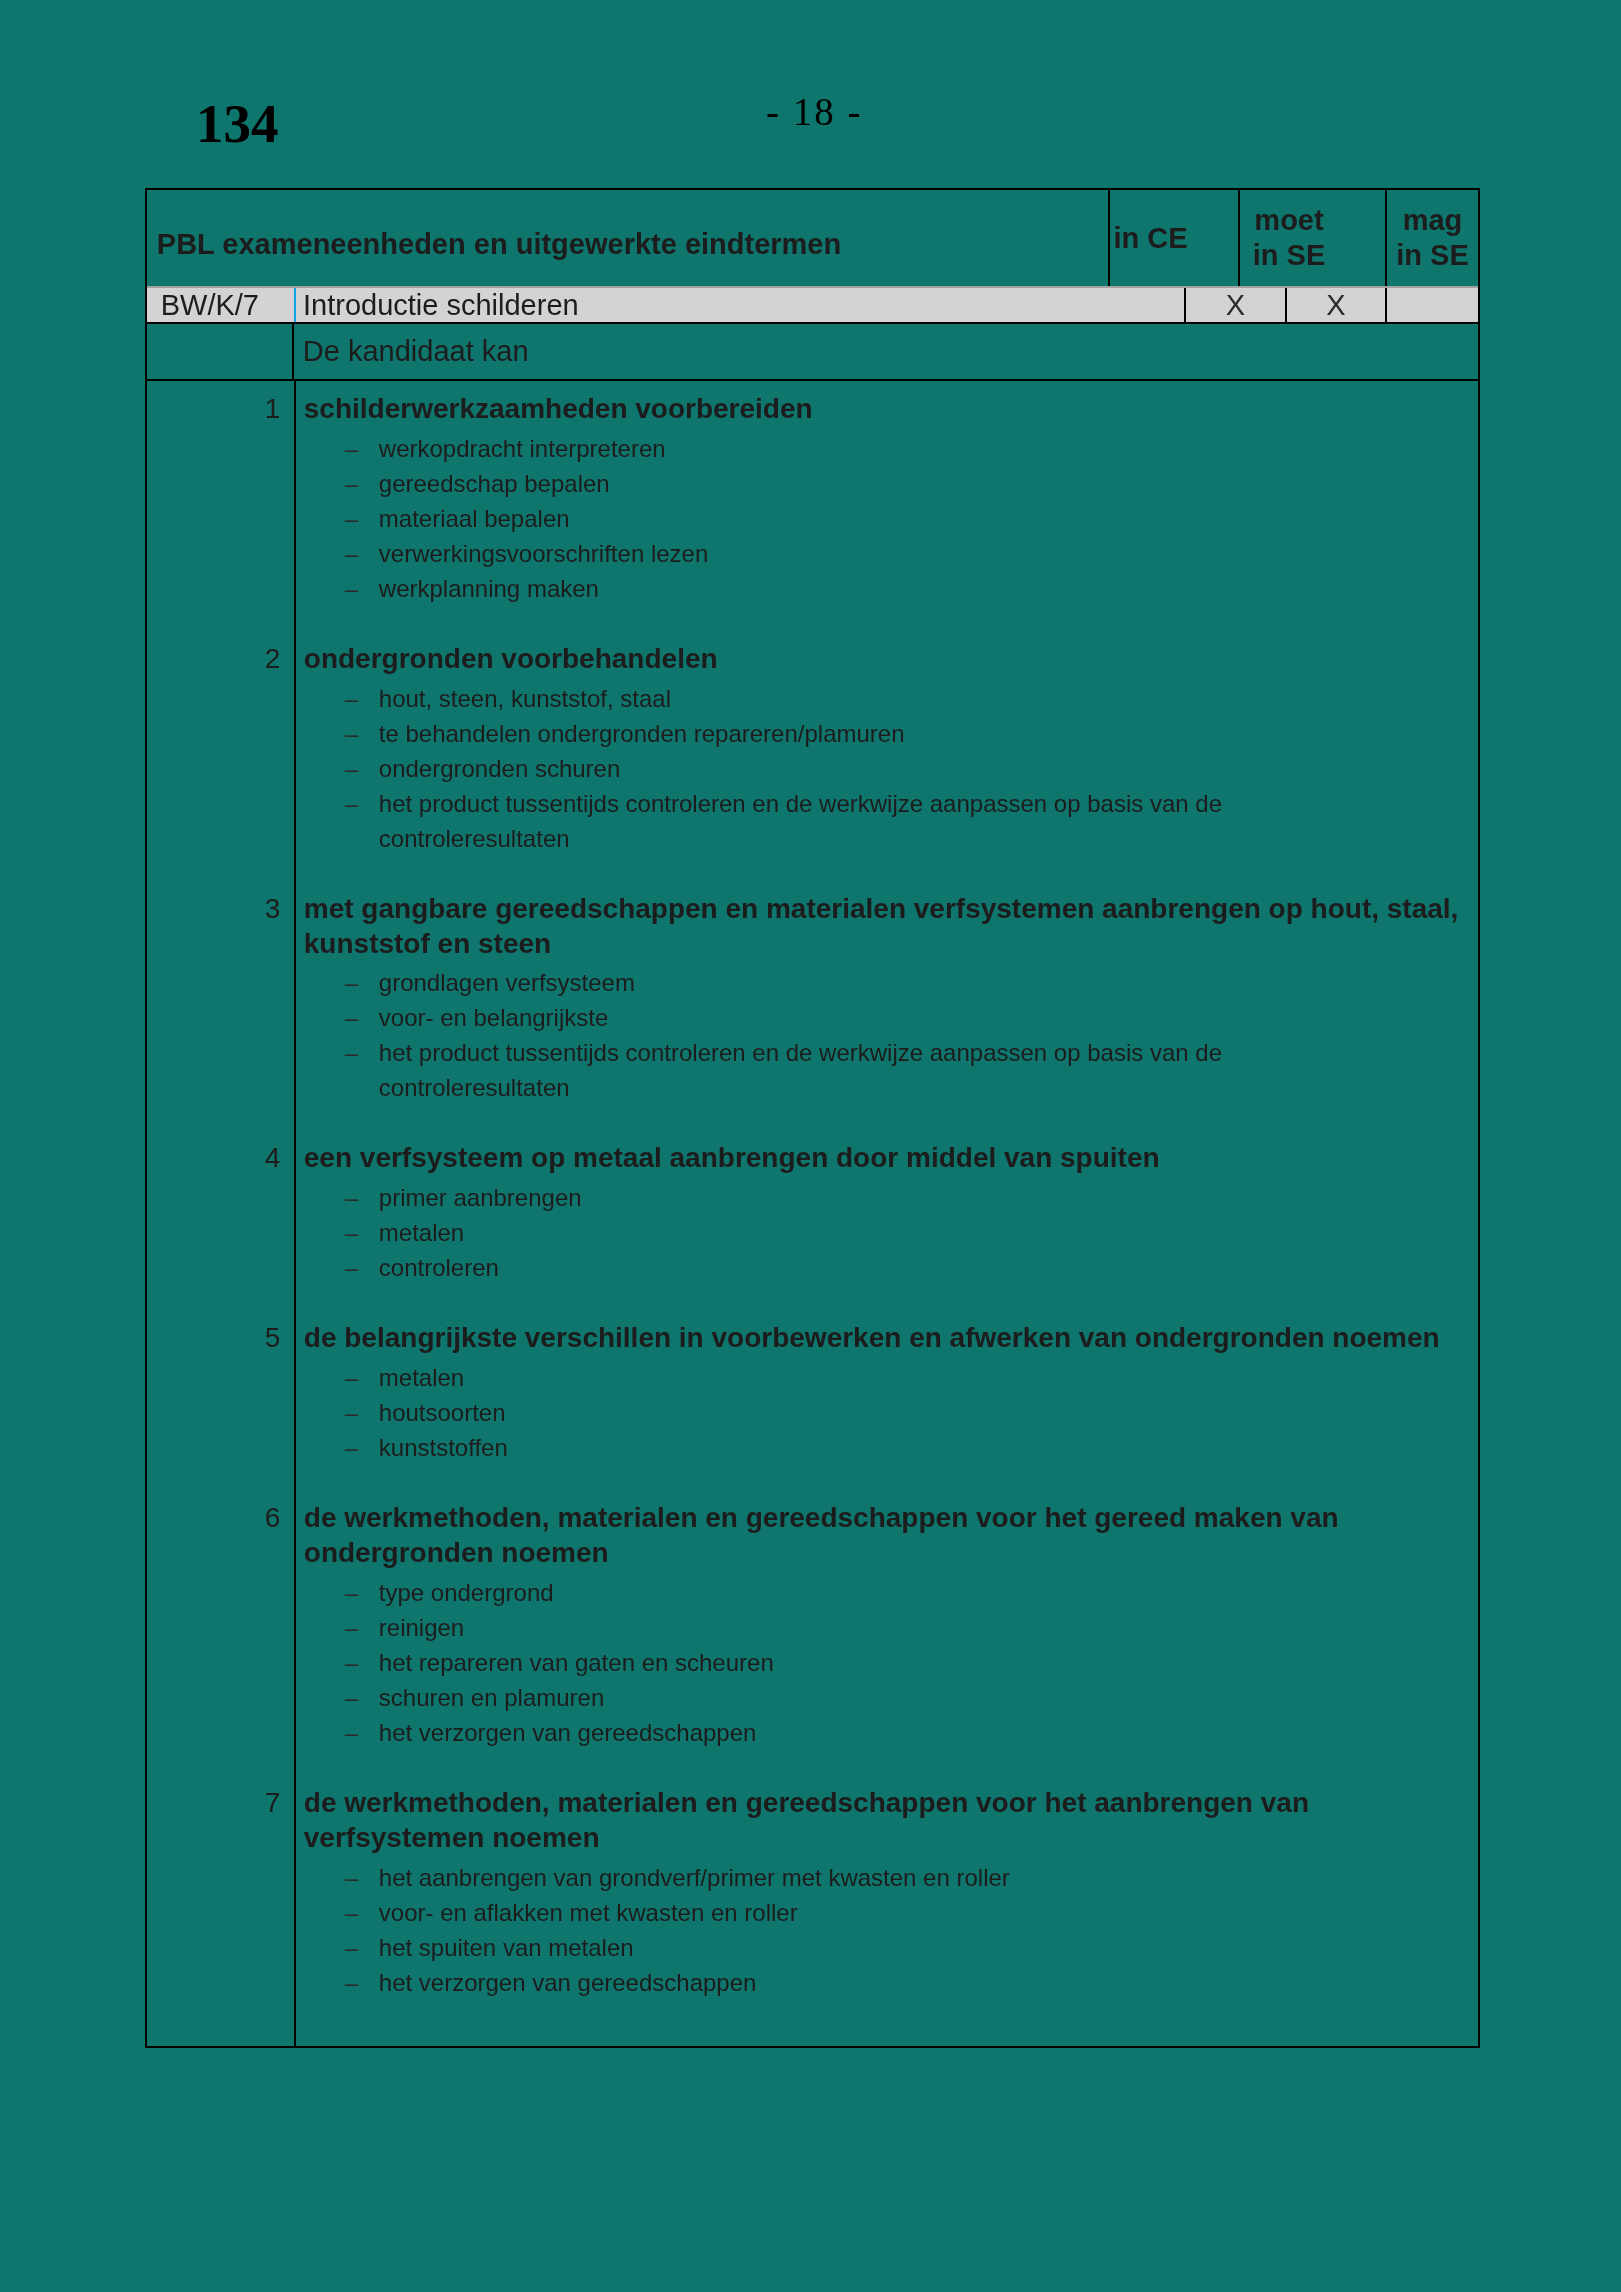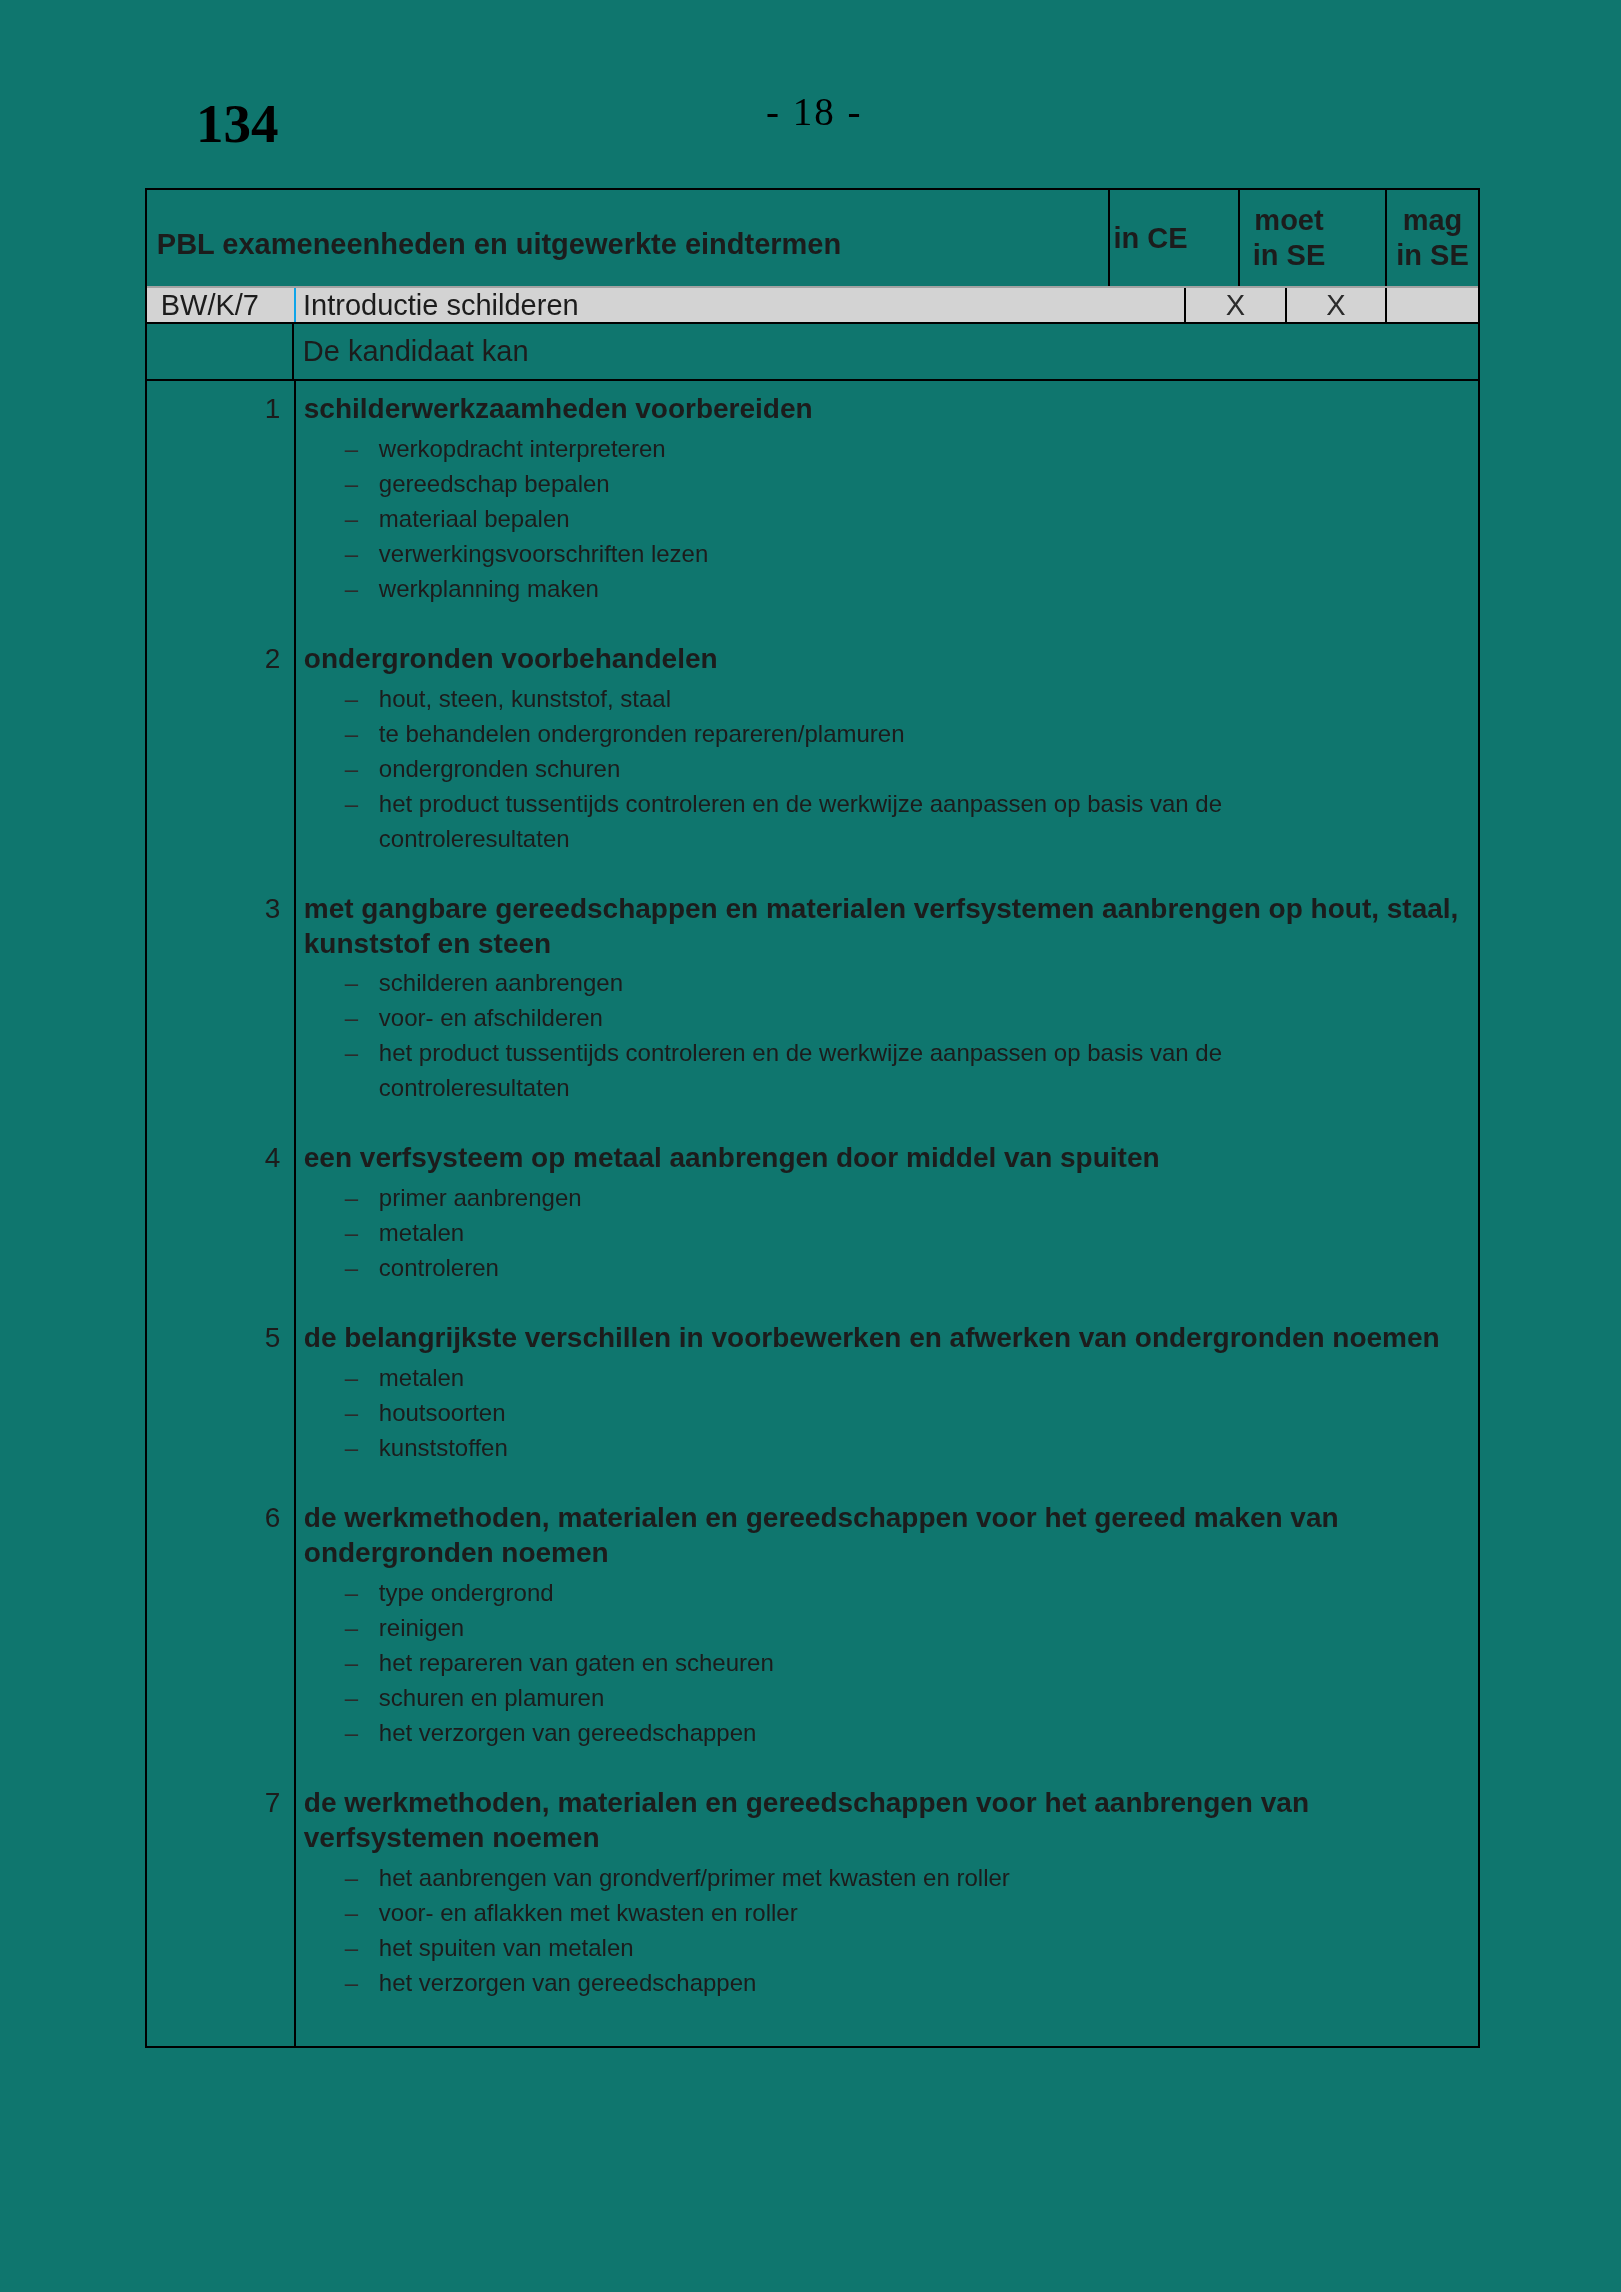--- a/index.html
+++ b/index.html
@@ -177,24 +177,24 @@
           </div>
         </div>
         <div class="item">
           <div class="item-num">3</div>
           <div class="item-body">
             <div class="item-title">
               <div class="line">met gangbare gereedschappen en materialen verfsystemen aanbrengen op hout, staal,</div>
               <div class="line">kunststof en steen</div>
             </div>
             <div class="sub">
-              <div class="line">schilderen aanbrengen</div>
-            </div>
-            <div class="sub">
-              <div class="line">voor- en afschilderen</div>
+              <div class="line">grondlagen verfsysteem</div>
+            </div>
+            <div class="sub">
+              <div class="line">voor- en belangrijkste</div>
             </div>
             <div class="sub">
               <div class="line">het product tussentijds controleren en de werkwijze aanpassen op basis van de</div>
               <div class="line">controleresultaten</div>
             </div>
           </div>
         </div>
         <div class="item">
           <div class="item-num">4</div>
           <div class="item-body">

